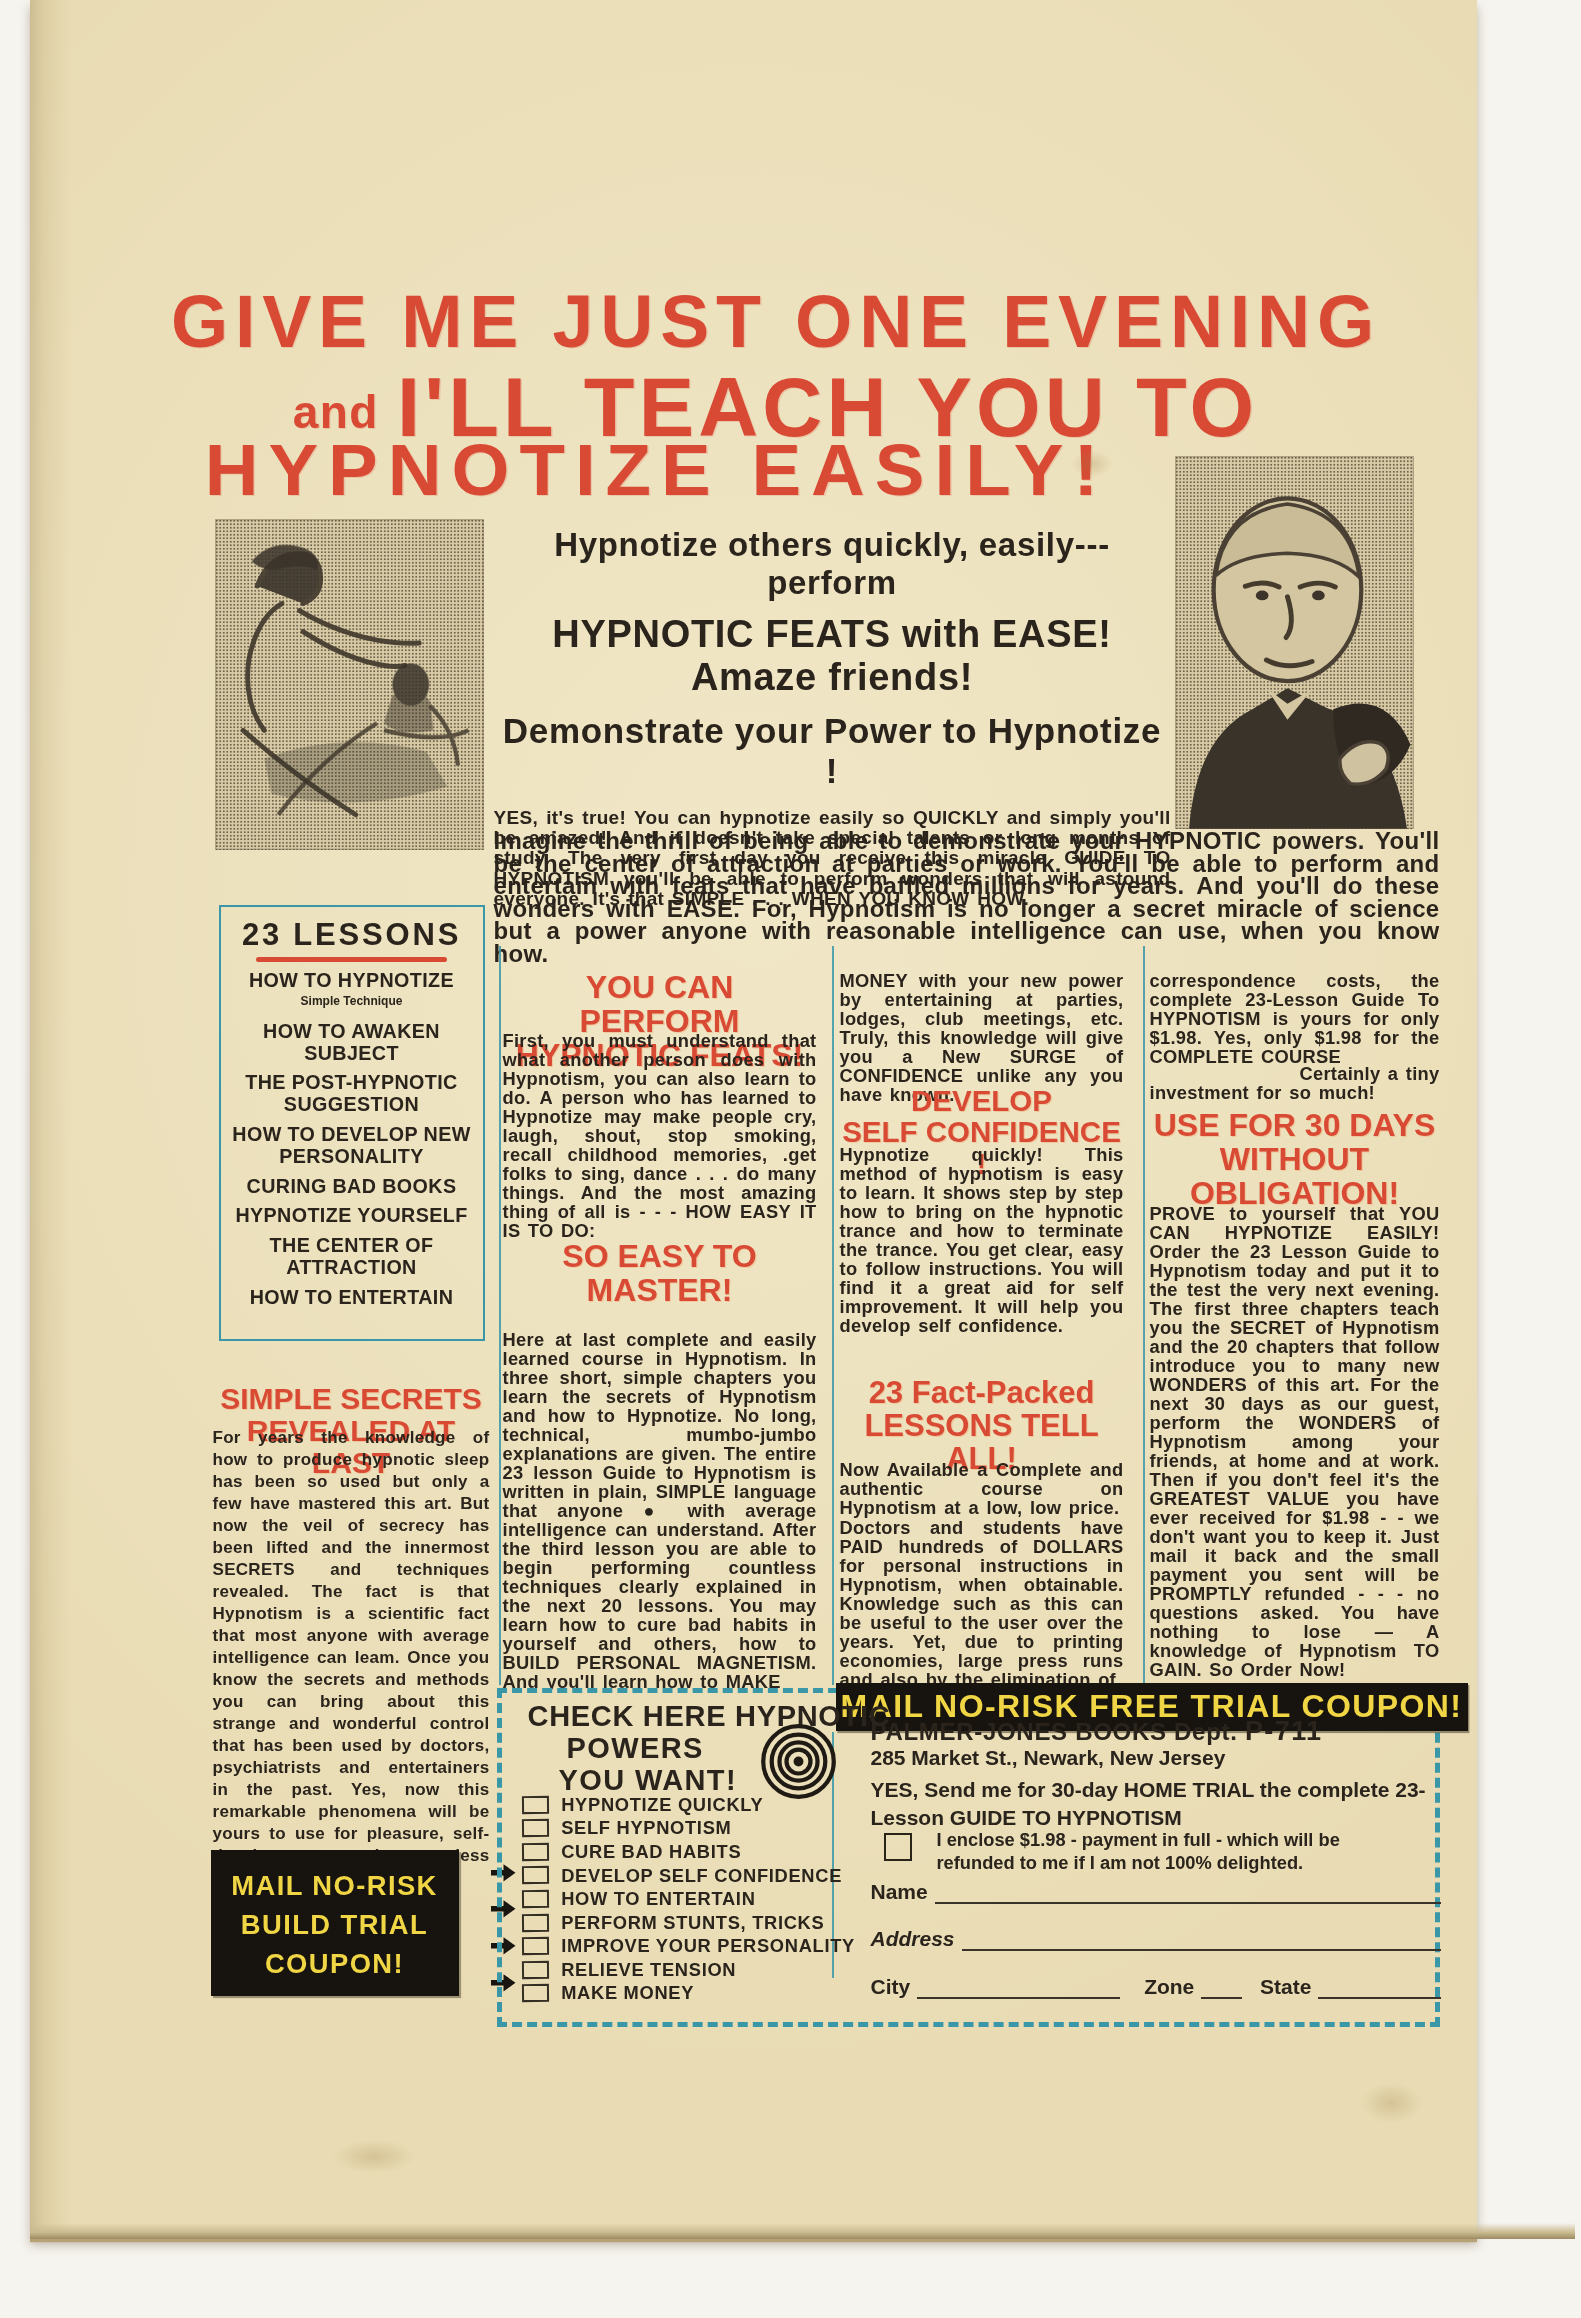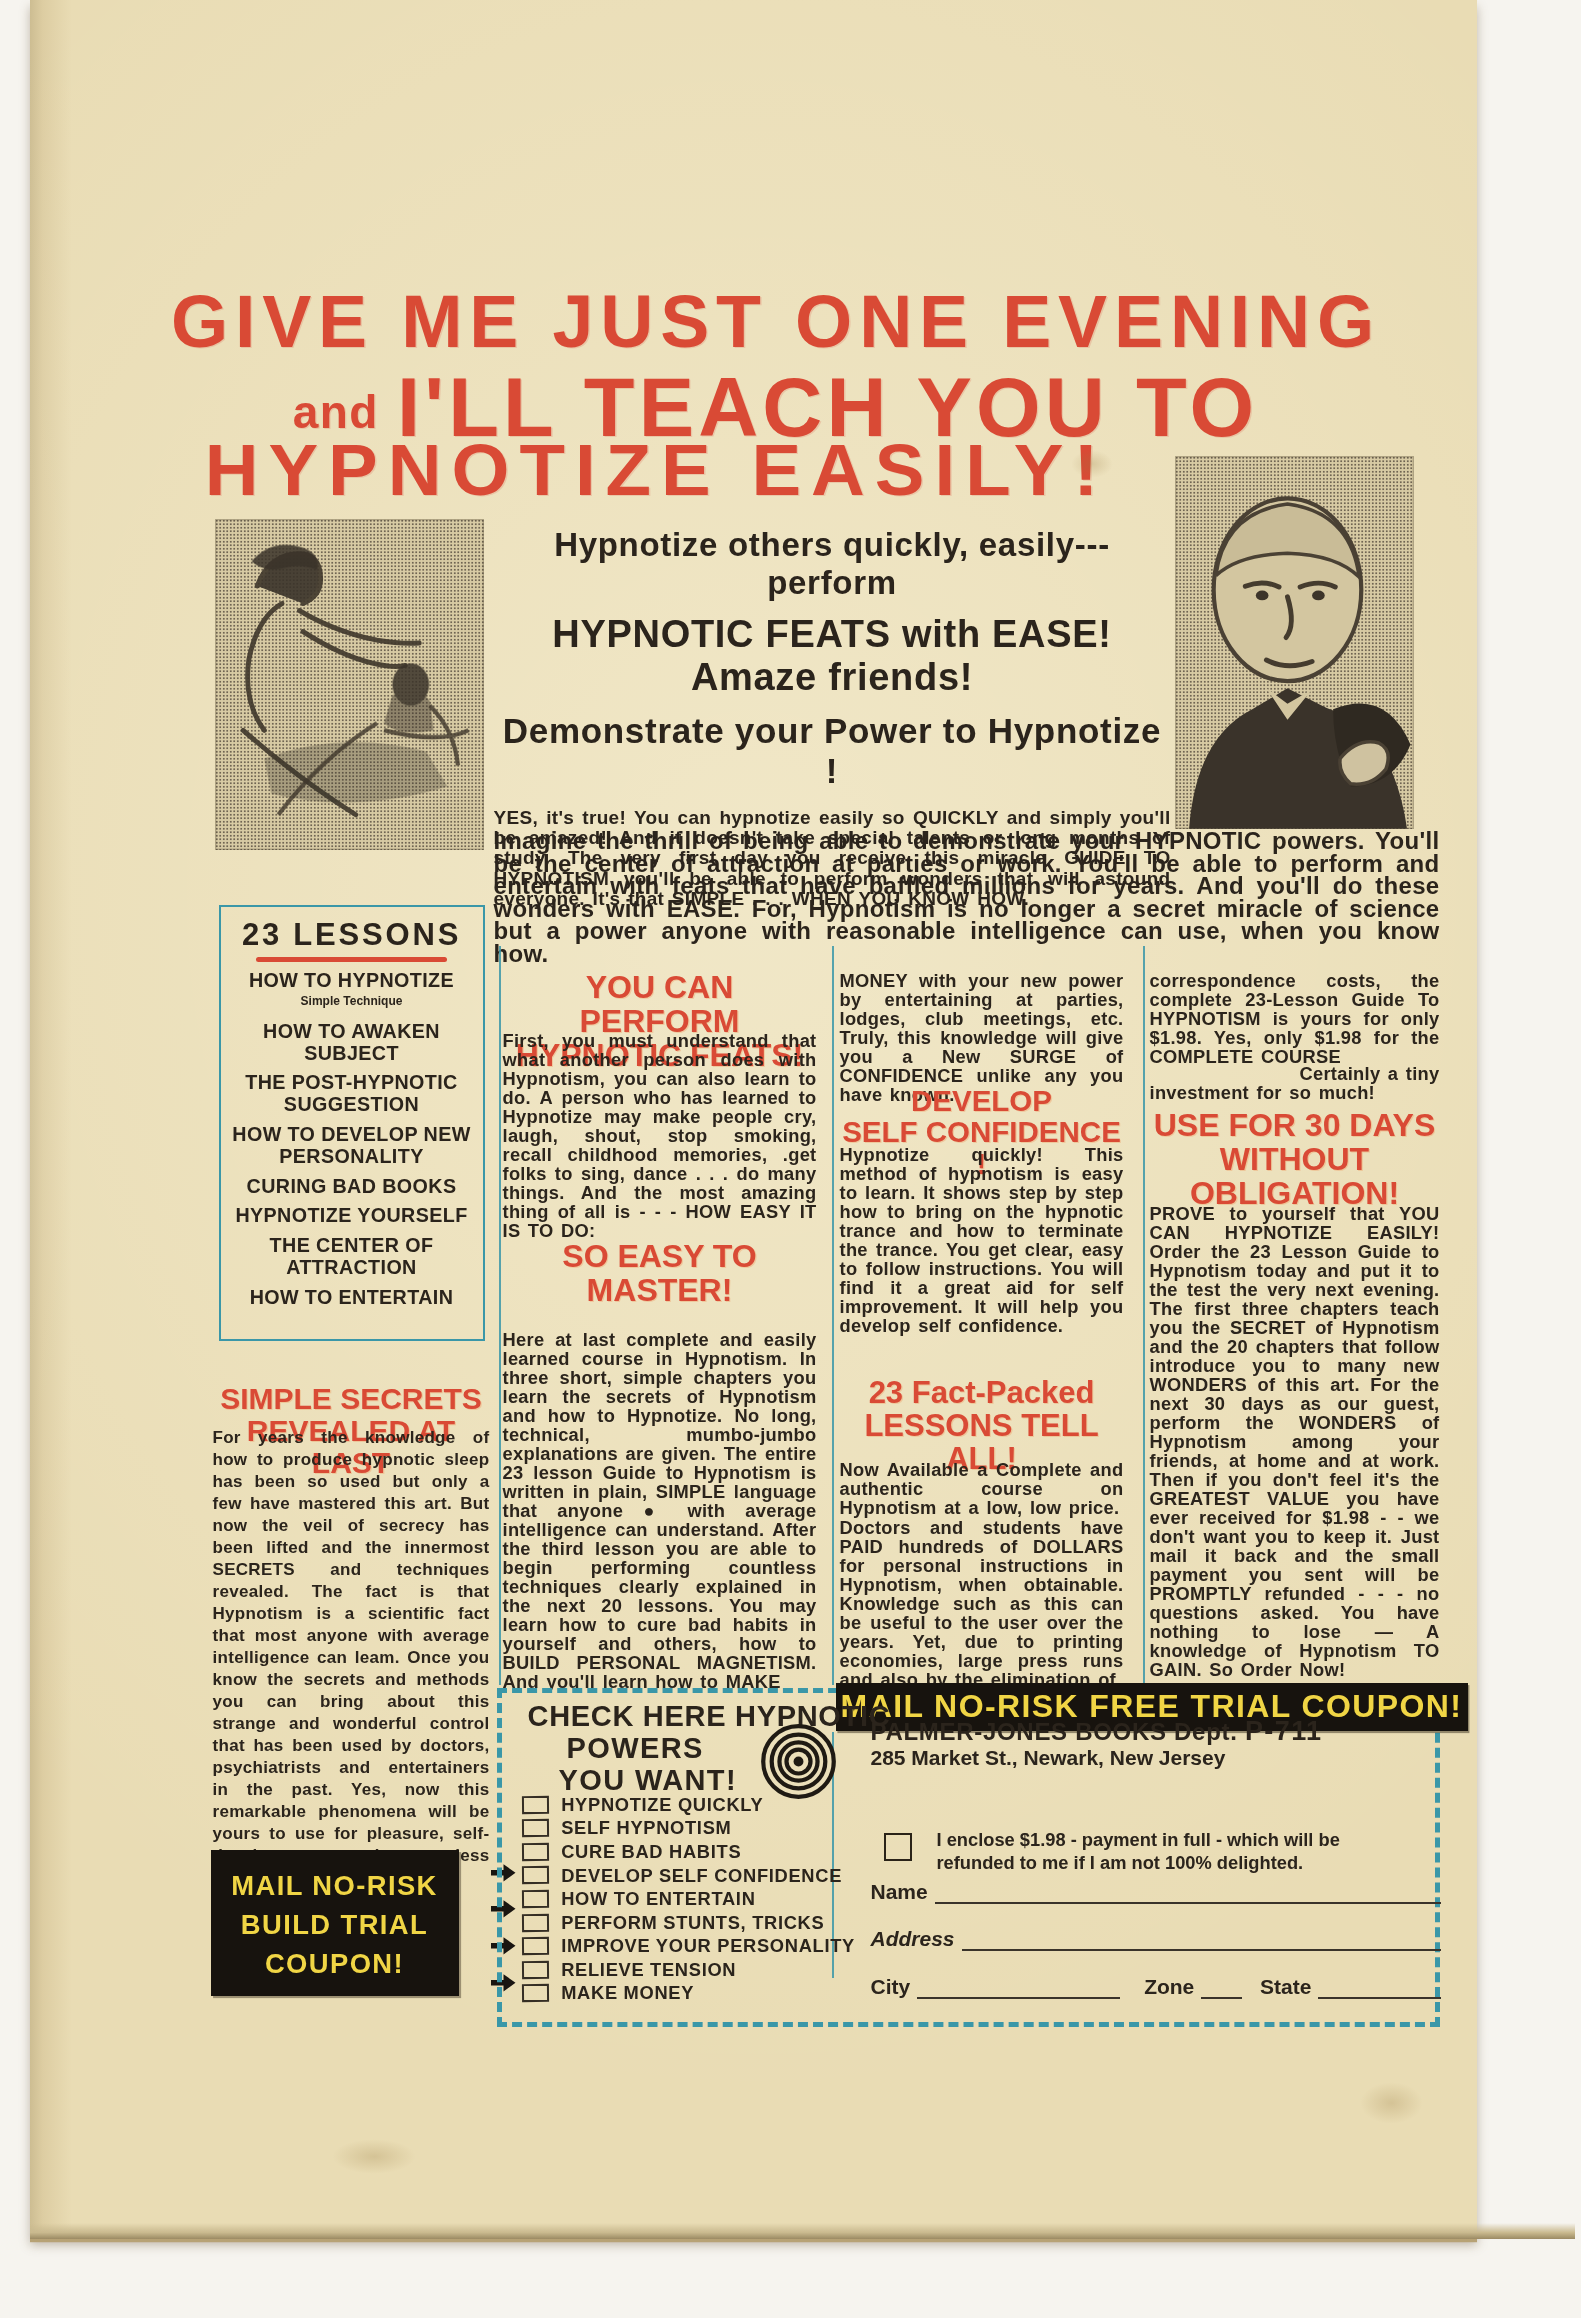--- a/index.html
+++ b/index.html
@@ -366,20 +366,24 @@
         <span class="chk-box"></span>
         <span class="chk-label">MAKE MONEY</span>
       </div>
     </div>
 
   <div class="abs co-company">
     <span>PALMER-JONES BOOKS  Dept.</span>
     <b>P-711</b>
   </div>
   <div class="abs co-address">285 Market St., Newark, New Jersey</div>
+  <div class="abs co-yes">
+    <div>YES, Send me for 30-day HOME TRIAL the complete 23-</div>
+    <div>Lesson GUIDE TO HYPNOTISM</div>
+  </div>
   <div class="abs co-enclose-box"></div>
   <div class="abs co-enclose">
     <div>I enclose $1.98 - payment in full  - which will be</div>
     <div>refunded to me if I am not 100% delighted.</div>
   </div>
   <div class="abs name-row">
     <span class="f-label">Name</span>
     <span class="fill grow"></span>
   </div>
   <div class="abs addr-row">

